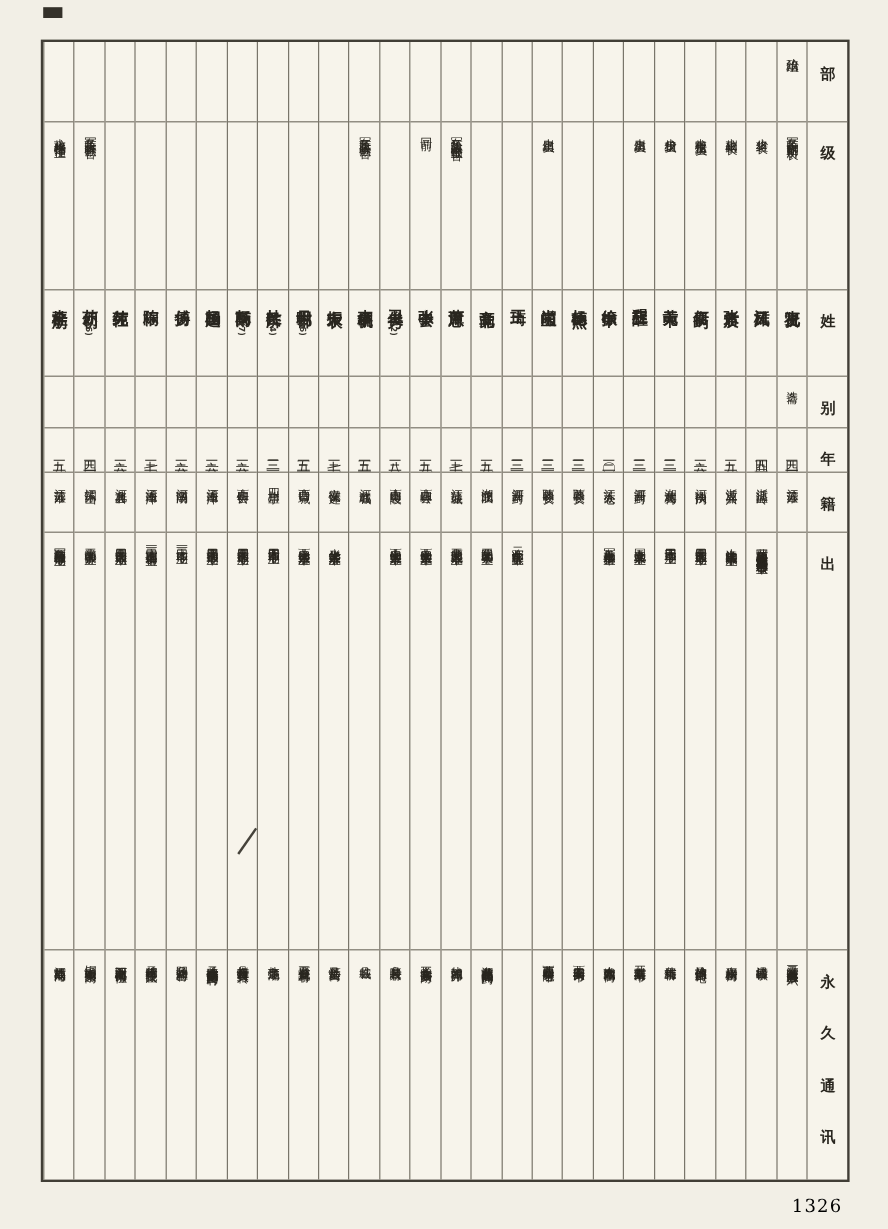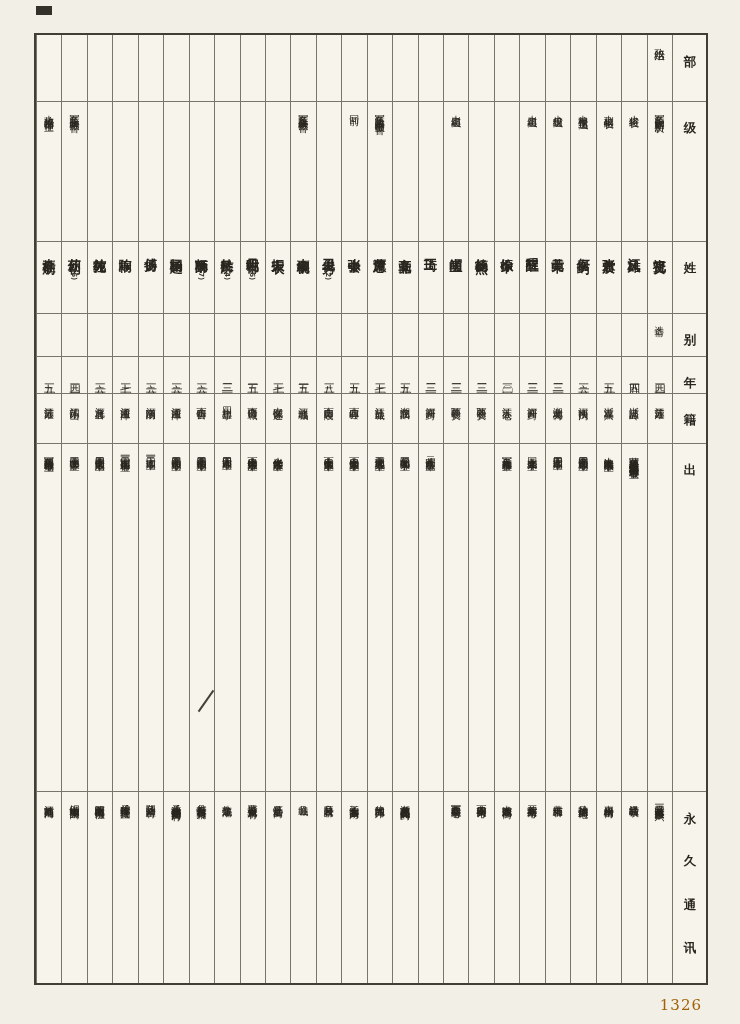--- a/index.html
+++ b/index.html
@@ -8,21 +8,21 @@
     background:#f2efe6;
     font-family:"DejaVu Sans","Liberation Sans",sans-serif;
     color:#29261f;
   }
   
   .artifact{position:absolute;left:36px;top:6px;width:16px;height:9px;background:#34312a;}
   .stray{position:absolute;left:193px;top:700px;width:26px;height:2px;background:#45423a;transform:rotate(-55deg);}
   .pageno{
     position:absolute;right:38px;bottom:10px;
     font-family:"DejaVu Serif","Liberation Serif",serif;
-    font-size:15px;letter-spacing:1px;color:#a16207;
+    font-size:15px;letter-spacing:1px;color:#000000;
   }
   
   .tbl{
     position:absolute;left:34px;top:33px;width:674px;height:952px;
     border:2px solid #413e36;background:#f7f4eb;
     display:grid;grid-template-columns:34px repeat(25,1fr);
     direction:rtl;
     box-sizing:border-box;
   }
   .col{

